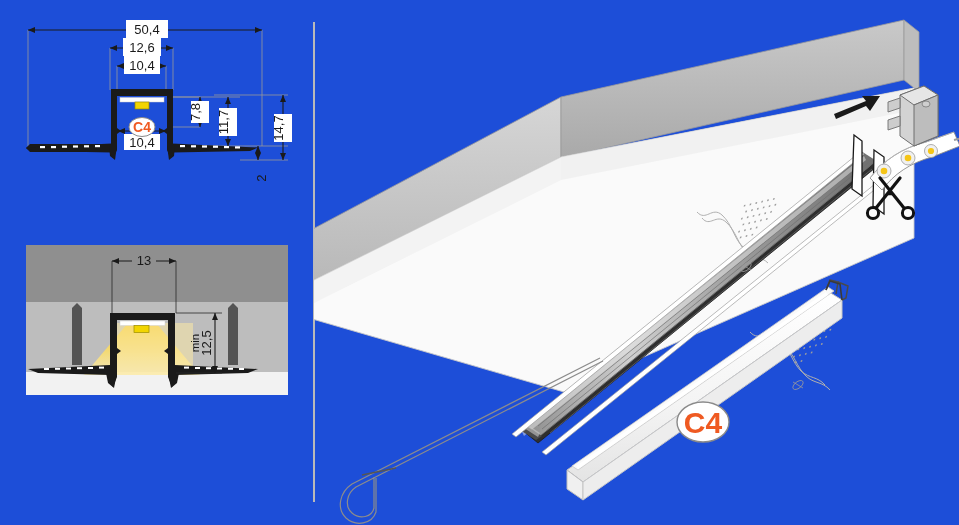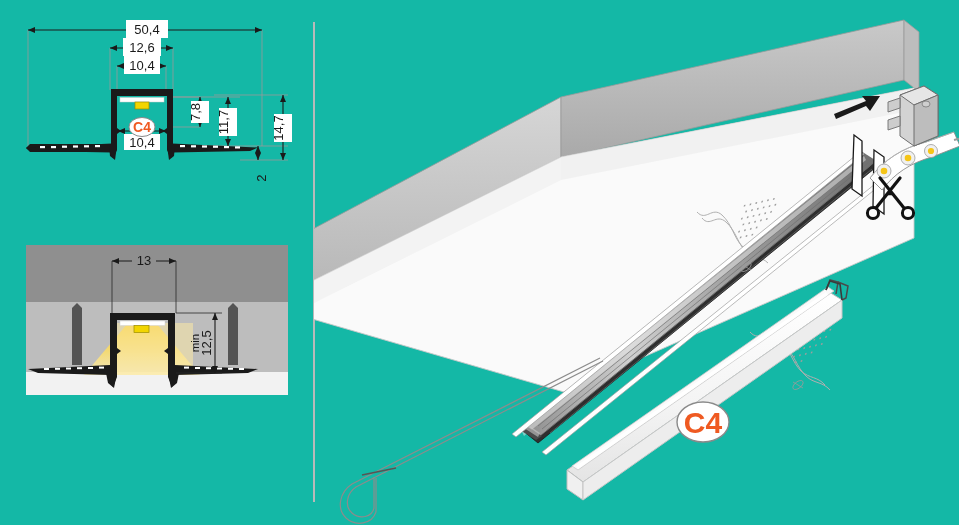--- a/index.html
+++ b/index.html
@@ -12,21 +12,21 @@
     height: 525px;
     position: relative;
     overflow: hidden;
     font-family: "Liberation Sans", sans-serif;
   }
   #sheet {
     position: absolute;
     left: 0; top: 0;
     width: 959px;
     height: 525px;
-    background: #14b8a6;
+    background: #1d4ed8;
   }
   .panel {
     position: absolute;
   }
   #panel-section-top   { left: 0;   top: 0;   width: 314px; height: 225px; }
   #panel-section-bottom{ left: 0;   top: 225px; width: 314px; height: 300px; text-align: right; }
   #panel-iso           { left: 314px; top: 0; width: 645px; height: 525px; }
 
   #divider {
     position: absolute;

